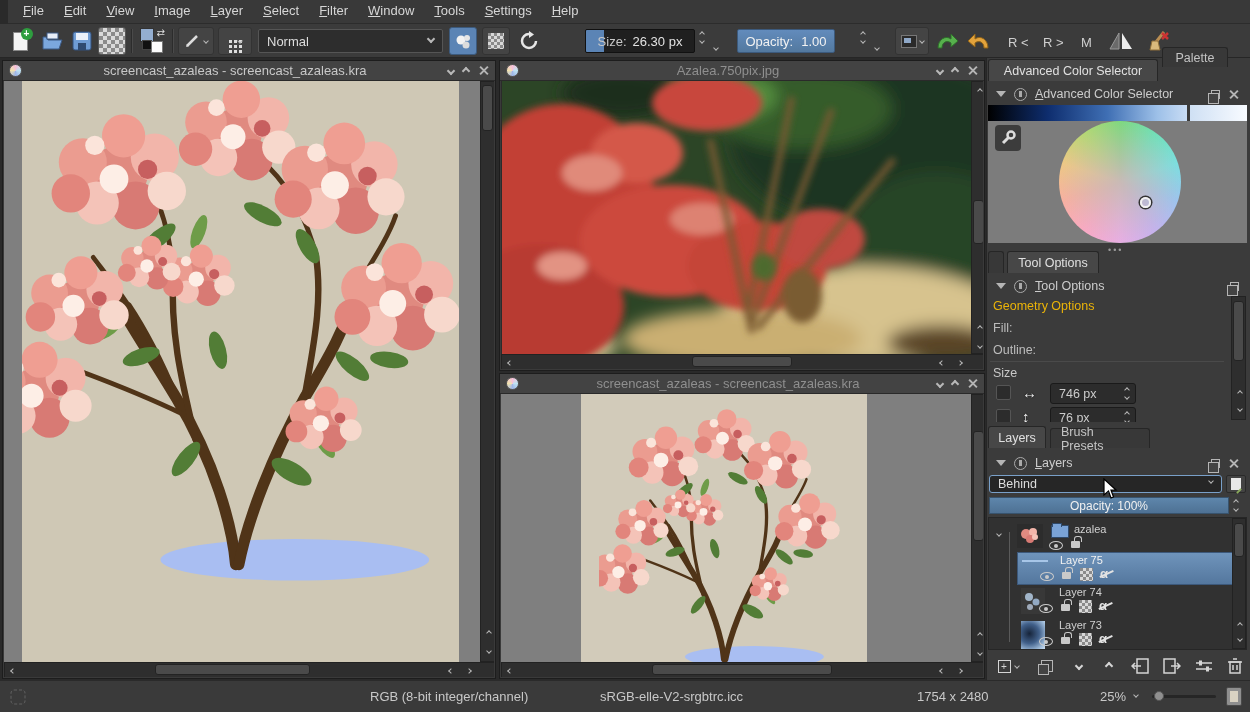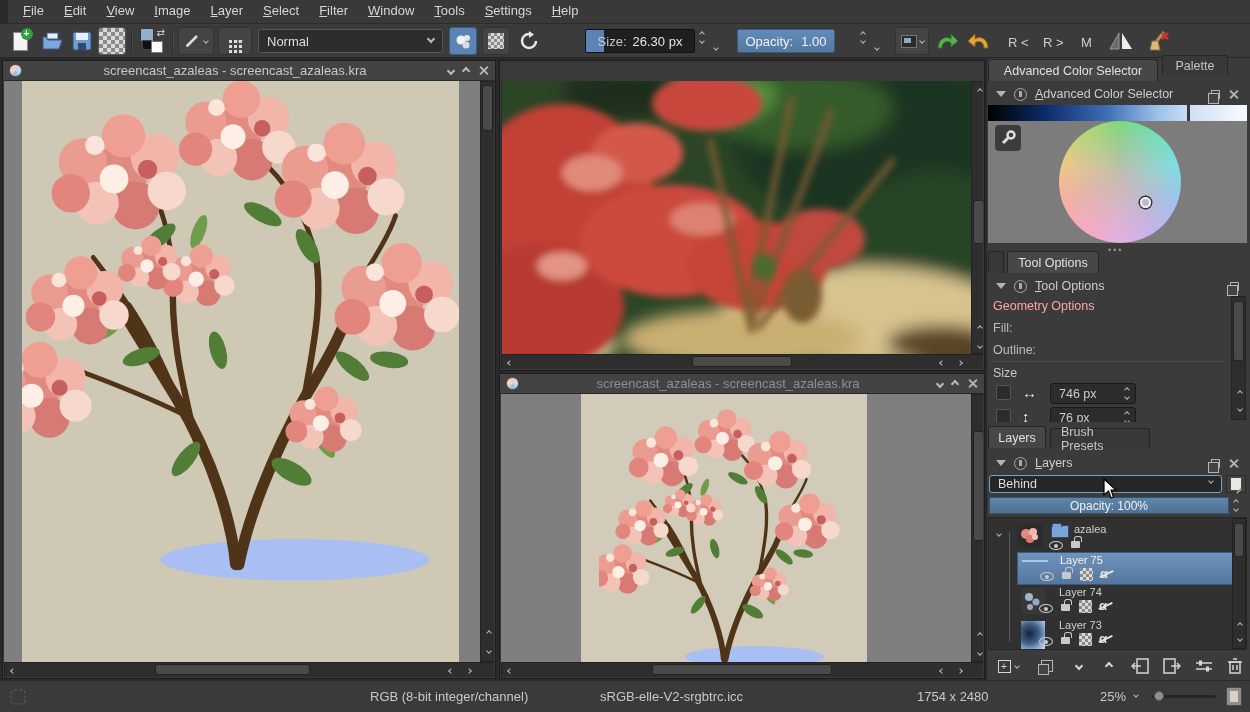--- a/index.html
+++ b/index.html
@@ -297,20 +297,29 @@
             <span class="chv sm left"></span>
           </div>
         <div class="sarrow" style="left:456px;top:0">
             <span class="chv sm right"></span>
           </div>
       </div>
     </div>
   </div>
 
   <div class="win" style="left:499px;top:60px;width:486px;height:311px">
+    <div class="wtitle inactive">
+      <div class="kicon"></div>
+      <span class="ttext">Azalea.750pix.jpg</span>
+      <div class="wbtns">
+        <span class="chv down"></span>
+        <span class="chv up"></span>
+        <span class="xico"></span>
+      </div>
+    </div>
     <div class="wcontent" style="top:20px;background:#2b2b2b">
       <svg width="469" height="273" viewBox="0 0 469 273" preserveAspectRatio="none" style="position:absolute;left:1px;top:0">
         <defs>
           <filter id="pb" x="-30%" y="-30%" width="160%" height="160%">
               <feGaussianBlur stdDeviation="8"></feGaussianBlur>
             </filter>
           <filter id="pb2" x="-30%" y="-30%" width="160%" height="160%">
               <feGaussianBlur stdDeviation="3.5"></feGaussianBlur>
             </filter>
         </defs>
@@ -412,21 +421,21 @@
         <div class="sarrow" style="left:450px;top:0">
             <span class="chv sm right"></span>
           </div>
       </div>
     </div>
   </div>
 
   <div id="rightpanel"></div>
 
   <div class="ptab active" style="left:988px;top:59px;width:170px">Advanced Color Selector</div>
-  <div class="ptab" style="left:1162px;top:55px;width:66px;height:20px">Palette</div>
+  <div class="ptab" style="left:1162px;top:47px;width:66px;height:20px">Palette</div>
 
   <div class="dheader" style="left:988px;top:84px;width:259px">
     <span class="tri-down"></span>
     <span class="lockico"></span>
     <span class="dtitle" style="flex:1">Advanced Color Selector</span>
     <span class="floatico"></span>
     <span class="xico"></span>
   </div>
   <div class="abs" style="left:988px;top:105px;width:199px;height:16px;background:linear-gradient(to right,#000 0%,#0e2d6e 30%,#3f6fb4 60%,#9dc0e8 85%,#c8dcf4 100%)"></div>
   <div class="abs" style="left:1190px;top:105px;width:57px;height:16px;background:linear-gradient(to right,#cfe0f4,#f8fbff)"></div>
@@ -443,21 +452,21 @@
   <div class="abs" style="left:1108px;top:245px;width:18px;height:3px;color:#999;font-size:9px;letter-spacing:2px">•••</div>
 
   <div class="ptab" style="left:988px;top:251px;width:16px;padding:0"></div>
   <div class="ptab active" style="left:1007px;top:251px;width:92px">Tool Options</div>
   <div class="dheader" style="left:988px;top:276px;width:259px">
     <span class="tri-down"></span>
     <span class="lockico"></span>
     <span class="dtitle" style="flex:1">Tool Options</span>
     <span class="floatico"></span>
   </div>
-  <div class="smlabel" style="left:993px;top:299px;color:#fca5a5">Geometry Options</div>
+  <div class="smlabel" style="left:993px;top:299px;color:#eab308">Geometry Options</div>
   <div class="smlabel" style="left:993px;top:321px">Fill:</div>
   <div class="smlabel" style="left:993px;top:343px">Outline:</div>
   <div class="abs" style="left:990px;top:361px;width:234px;height:1px;background:#4a4a4a"></div>
   <div class="smlabel" style="left:993px;top:366px;color:#c8c8c8">Size</div>
   <div class="tochk" style="left:996px;top:385px"></div>
   <div class="arrowglyph" style="left:1022px;top:384px">↔</div>
   <div class="spinbox" style="left:1050px;top:383px;width:86px;height:21px">
     <span>746 px</span>
     <span class="spinstack" style="position:absolute;right:6px;top:4px">
         <span class="chv sm up"></span>

